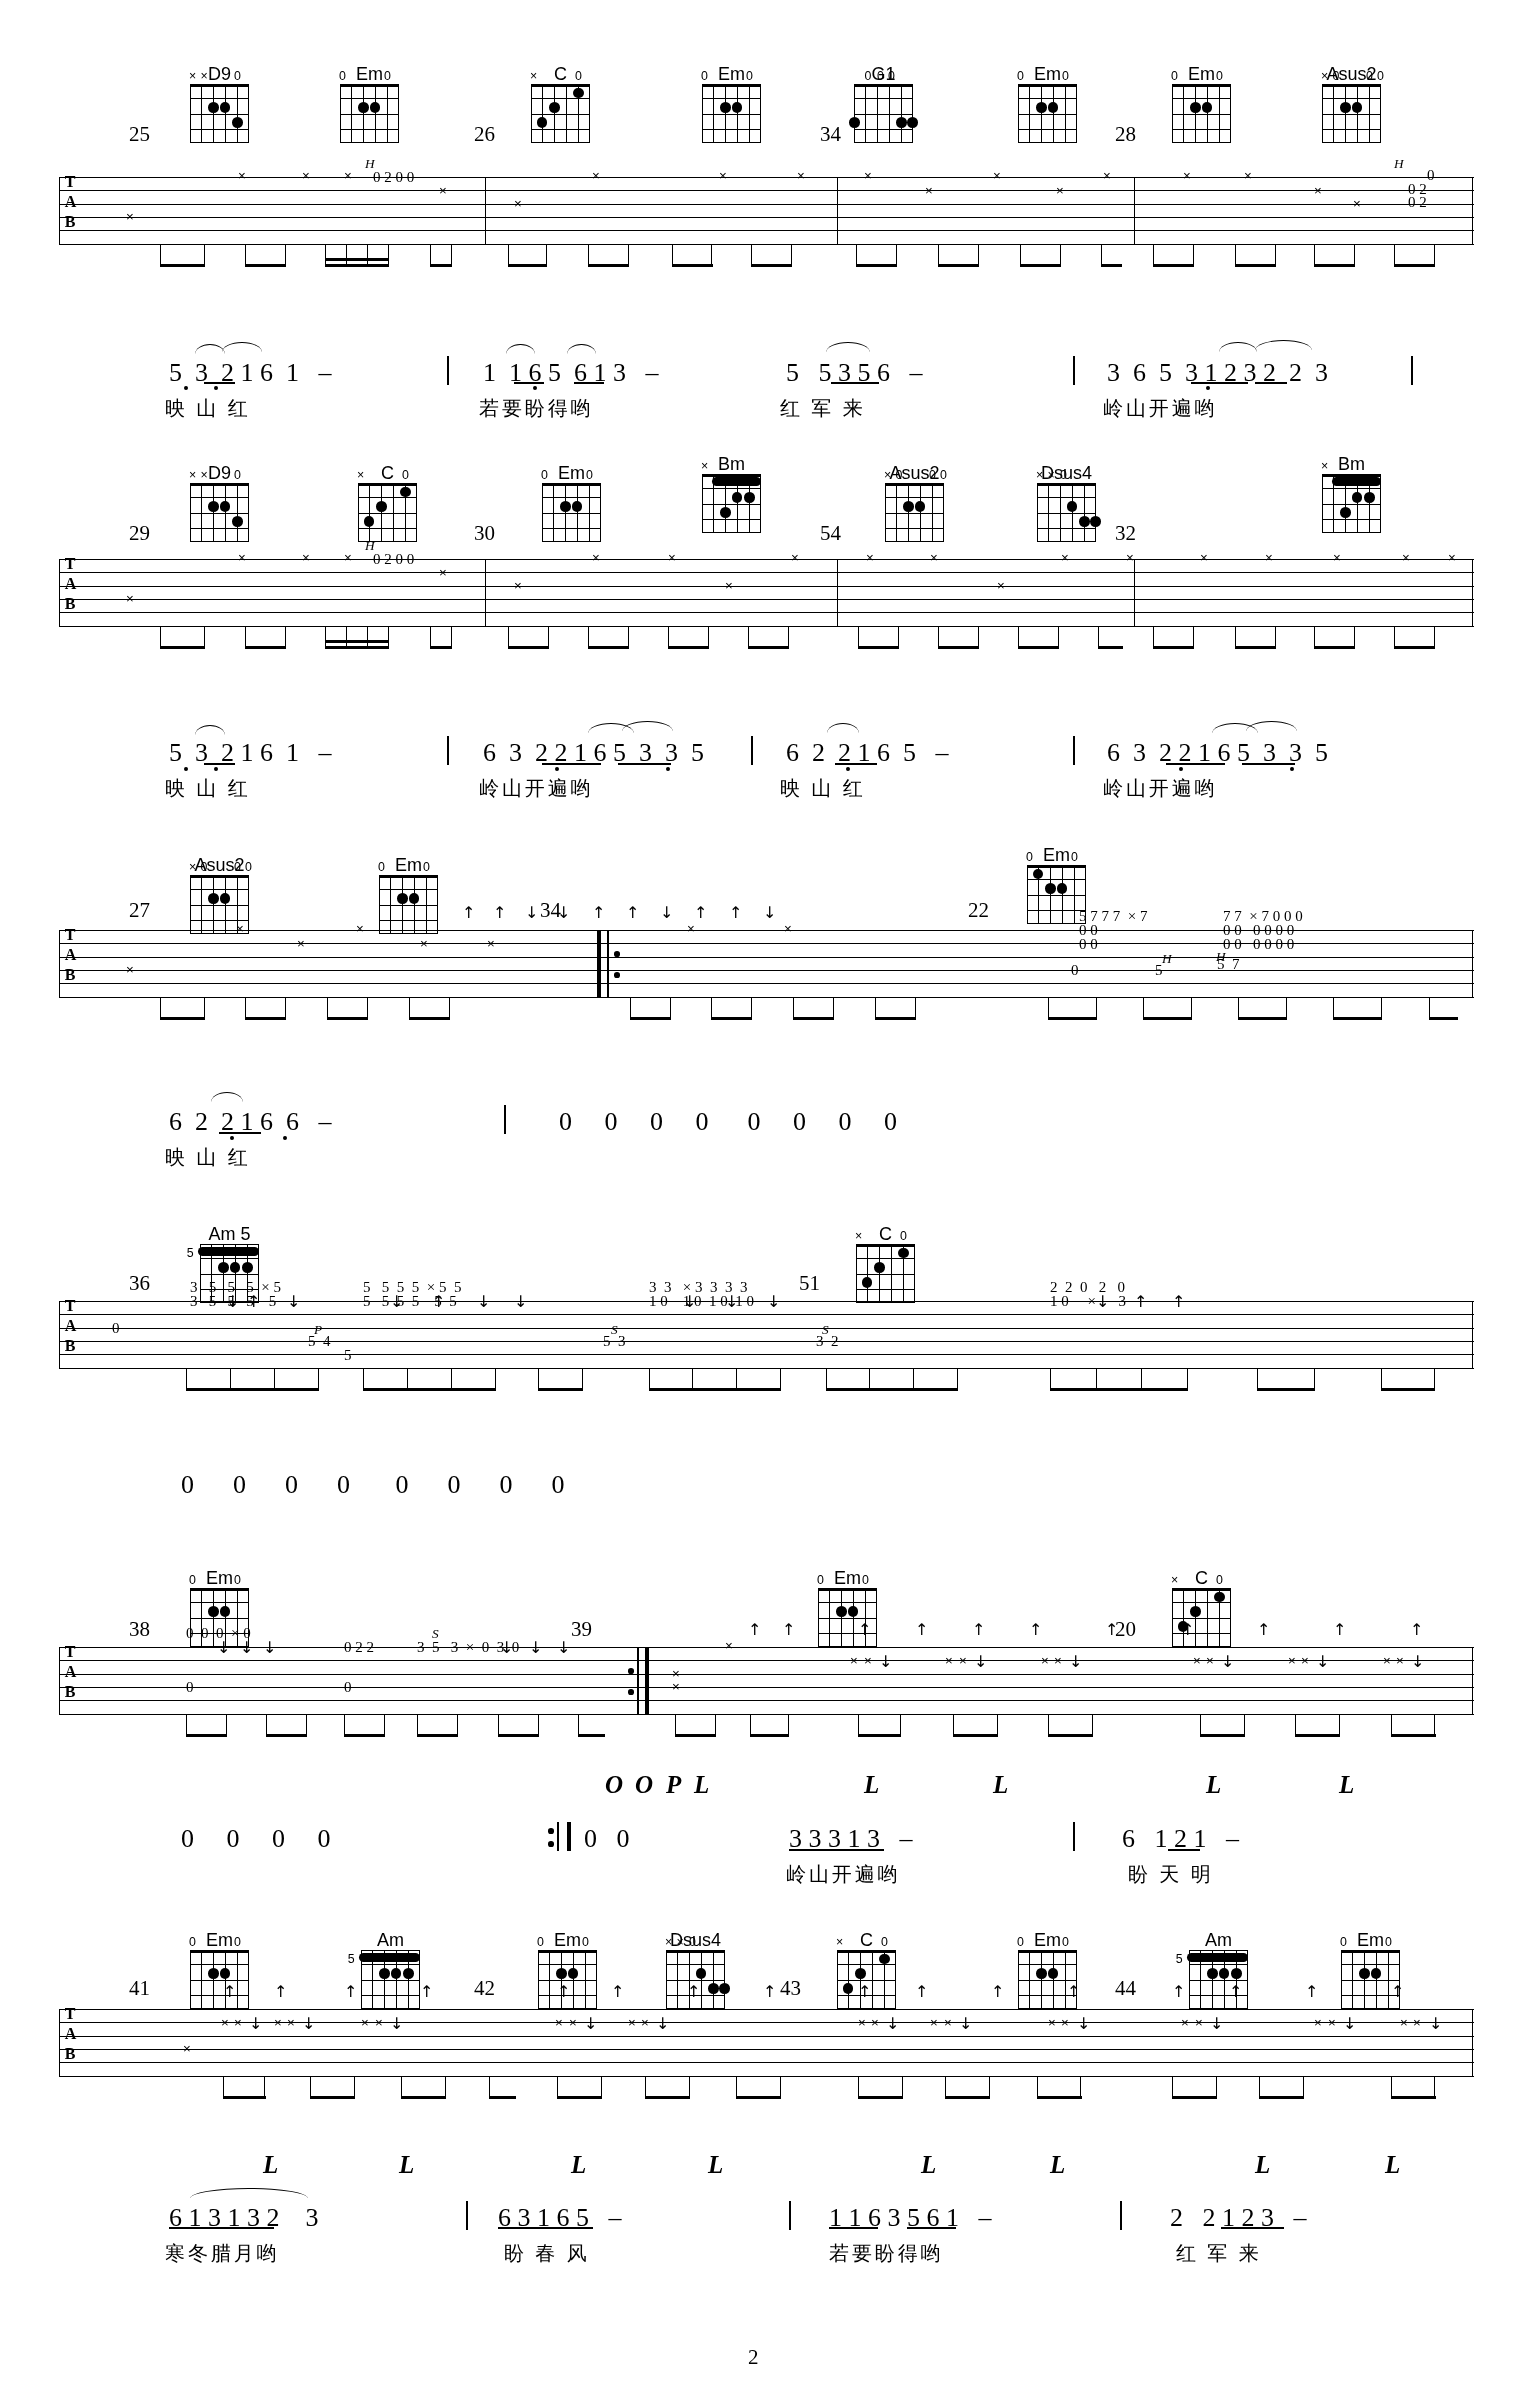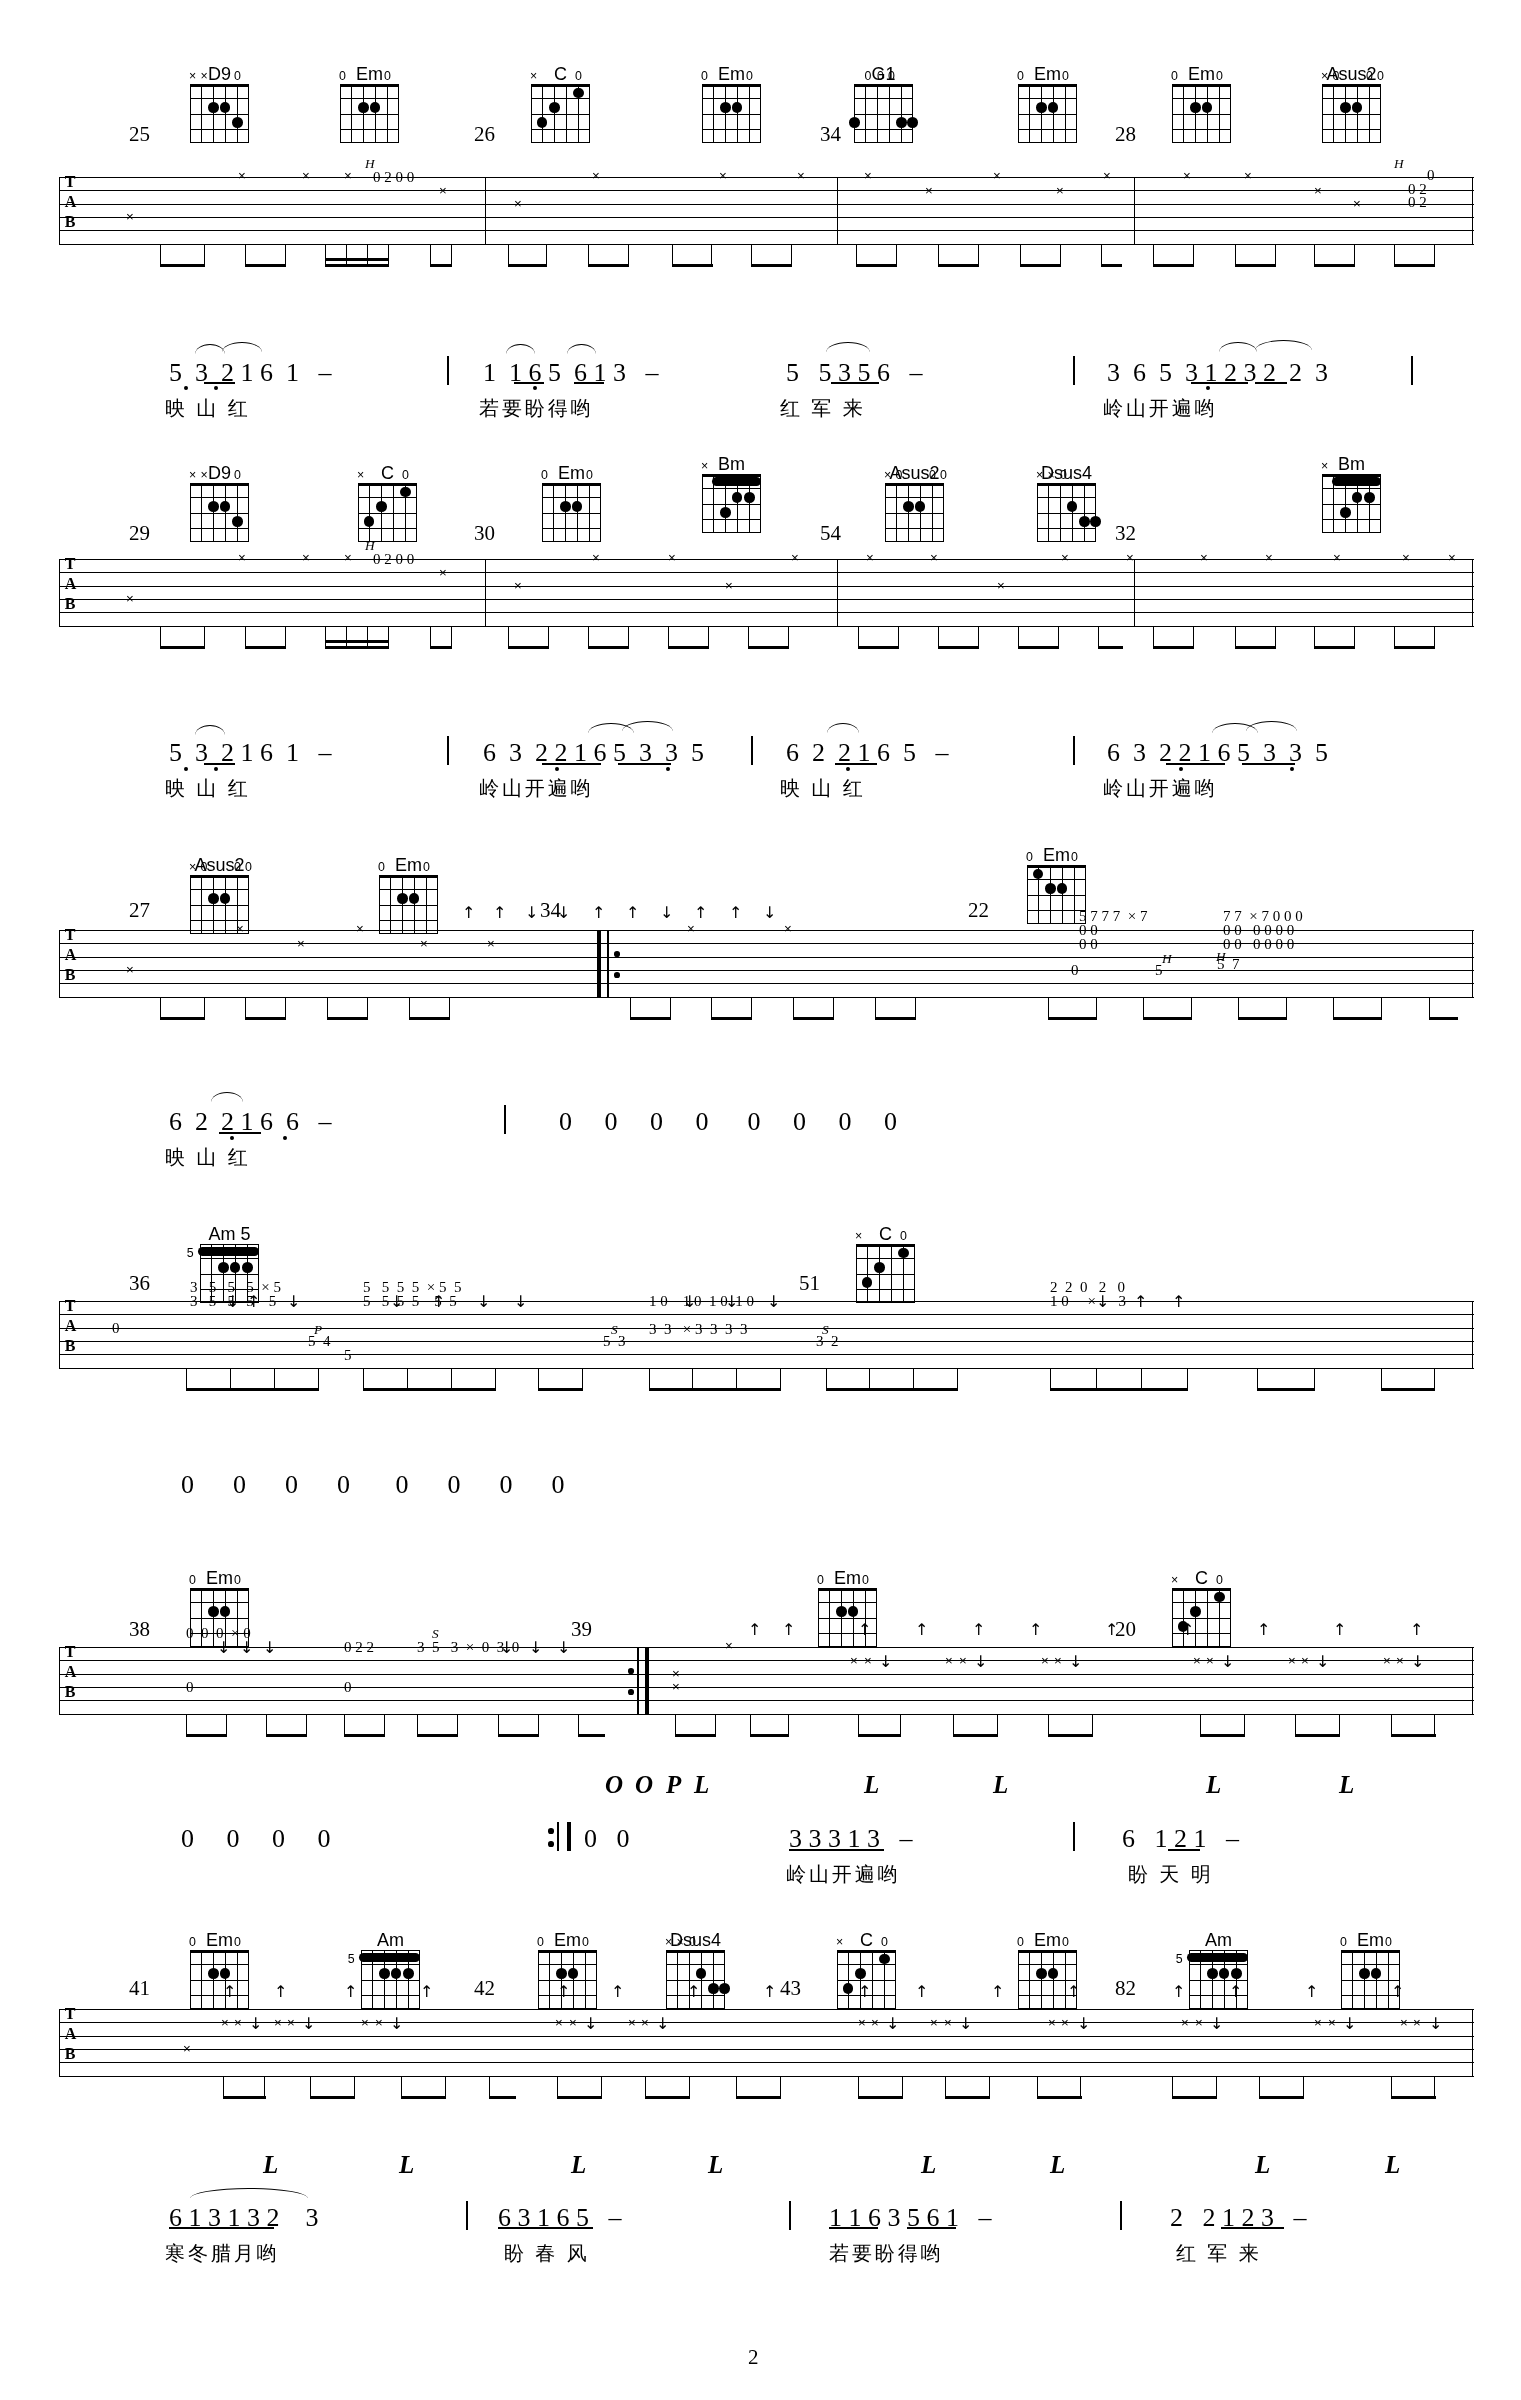--- a/index.html
+++ b/index.html
@@ -890,21 +890,21 @@
   <div class="tabB" style="top:36px;">B</div>
 
   <div class="num" style="left:131px;top:-21px;">3 &nbsp;&nbsp;5 &nbsp;&nbsp;5 &nbsp;&nbsp;5 &nbsp;× 5</div>
   <div class="num" style="left:131px;top:-6.7px;">3 &nbsp;&nbsp;5 &nbsp;&nbsp;5 &nbsp;&nbsp;5 &nbsp;&nbsp;&nbsp;5</div>
   <div class="num" style="left:53px;top:20px;">0</div>
   <div class="num" style="left:304px;top:-21px;">5 &nbsp;&nbsp;5 &nbsp;5 &nbsp;5 &nbsp;× 5 &nbsp;5</div>
   <div class="num" style="left:304px;top:-6.7px;">5 &nbsp;&nbsp;5 &nbsp;5 &nbsp;5 &nbsp;&nbsp;&nbsp;5 &nbsp;5</div>
   <div class="tech" style="left:255px;top:21px;">P</div>
   <div class="num" style="left:249px;top:33px;">5 &nbsp;4</div>
   <div class="num" style="left:285px;top:47px;">5</div>
-  <div class="num" style="left:590px;top:-21px;margin-top:42px;">3 &nbsp;3 &nbsp;&nbsp;× 3 &nbsp;3 &nbsp;3 &nbsp;3</div>
+  <div class="num" style="left:590px;top:-21px;">3 &nbsp;3 &nbsp;&nbsp;× 3 &nbsp;3 &nbsp;3 &nbsp;3</div>
   <div class="num" style="left:590px;top:-6.7px;">1 0 &nbsp;&nbsp;&nbsp;1 0 &nbsp;1 0 &nbsp;1 0</div>
   <div class="tech" style="left:552px;top:21px;">S</div>
   <div class="num" style="left:544px;top:33px;">5 &nbsp;3</div>
   <div class="num" style="left:991px;top:-21px;">2 &nbsp;2 &nbsp;0 &nbsp;&nbsp;2 &nbsp;&nbsp;0</div>
   <div class="num" style="left:991px;top:-6.7px;">1 0 &nbsp;&nbsp;&nbsp;&nbsp;× &nbsp;&nbsp;&nbsp;&nbsp;&nbsp;3</div>
   <div class="tech" style="left:763px;top:21px;">S</div>
   <div class="num" style="left:757px;top:33px;">3 &nbsp;2</div>
 
   <div class="arrow" style="left:167px;top:-6.7px;">↓</div>
   <div class="arrow" style="left:188px;top:-6.7px;">↑</div>
@@ -1338,21 +1338,21 @@
         <div class="v" style="left:47px;"></div>
         <div class="v" style="left:58px;"></div>
     <div class="dot" style="left:18px;top:18px;"></div>
         <div class="dot" style="left:29.5px;top:18px;"></div>
   </div>
 </div>
 
 <div class="measnum" style="left:129px;top:1976px;">41</div>
 <div class="measnum" style="left:474px;top:1976px;">42</div>
 <div class="measnum" style="left:780px;top:1976px;">43</div>
-<div class="measnum" style="left:1115px;top:1976px;">82</div>
+<div class="measnum" style="left:1115px;top:1976px;">44</div>
 
 <div class="staff" style="left:59px;top:2009px;width:1415px;height:78px;">
   <div class="line" style="top:0px;width:1415px;"></div>
   <div class="line" style="top:13.3px;width:1415px;"></div>
   <div class="line" style="top:27px;width:1415px;"></div>
   <div class="line" style="top:40px;width:1415px;"></div>
   <div class="line" style="top:53px;width:1415px;"></div>
   <div class="line" style="top:67px;width:1415px;"></div>
   <div class="bl" style="left:0px;top:0px;height:67px;"></div>
   <div class="bl" style="left:1413px;top:0px;height:67px;"></div>

